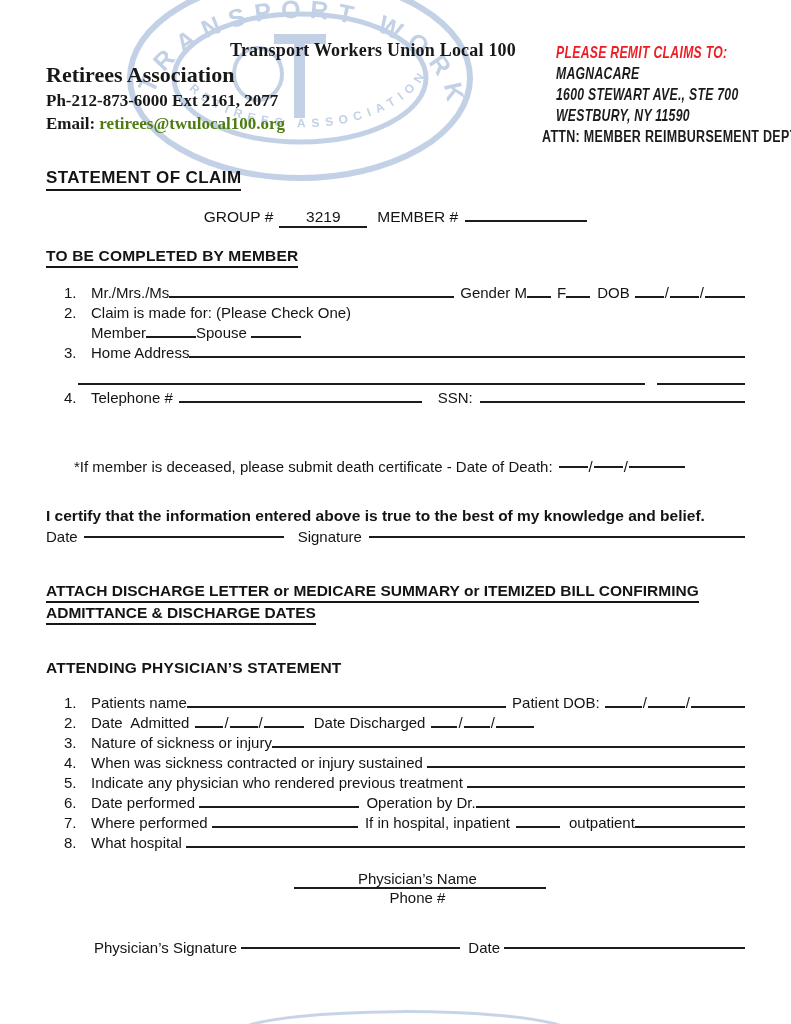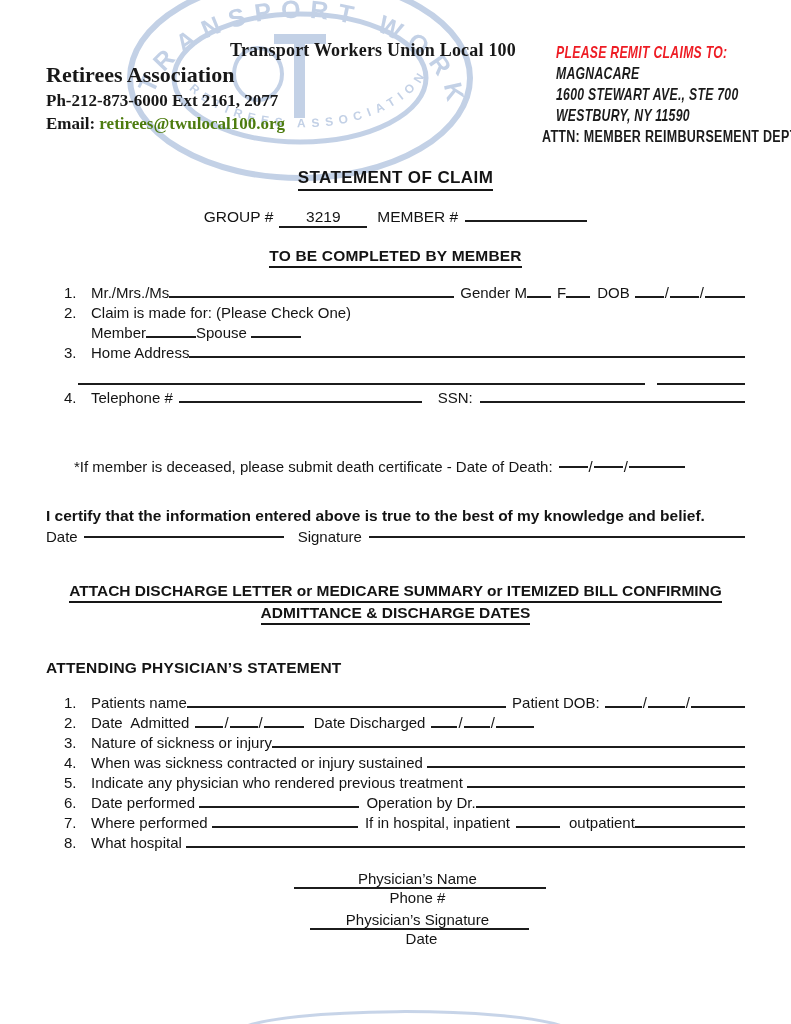--- a/index.html
+++ b/index.html
@@ -25,21 +25,21 @@
   .header-right{position:absolute;left:556px;top:42px;z-index:2;width:235px;}
   .remit-line{
     display:block;font-weight:bold;font-style:italic;font-size:16.5px;line-height:21px;
     transform:scaleX(.74);transform-origin:left center;white-space:nowrap;color:#1b1b1b;
     letter-spacing:.4px;
   }
   .remit-red{color:#ee1c24;}
   .remit-attn{font-style:normal;transform:scaleX(.78);margin-left:-14px;font-size:16px;}
   
   .main{position:absolute;left:46px;right:46px;top:168px;z-index:2;}
-  .center{text-align:center;}
+  .center{}
   .page-title{
     display:inline-block;font-size:17px;font-weight:bold;letter-spacing:.4px;
     border-bottom:2.5px solid #161616;padding-bottom:1px;
   }
   .group-row{display:flex;justify-content:center;align-items:baseline;margin-top:17px;font-size:15.5px;}
   .sec-head{
     display:inline-block;font-size:15.5px;font-weight:bold;letter-spacing:.2px;
     border-bottom:2.5px solid #161616;padding-bottom:1px;margin-top:19px;
   }
   .row{display:flex;align-items:center;min-height:19px;}
@@ -260,21 +260,21 @@
       </div>
     </div>
 
     <div class="row indent-row" style="margin-top:17px;flex-direction:column;">
       <span class="lbl">Physician’s Name </span>
       <span class="u" style="width:252px;"></span>
       <span class="lbl" style="">Phone # </span>
       <span class="u ugrow"></span>
     </div>
 
-    <div class="row indent-row" style="margin-top:3px;flex-direction:column;">
+    <div class="row indent-row" style="margin-top:30px;">
       <span class="lbl">Physician’s Signature </span>
       <span class="u" style="width:219px;"></span>
       <span class="lbl" style="margin-left:8px;">Date </span>
       <span class="u ugrow"></span>
     </div>
 
   </div>
 </div>
 
 </body></html>

